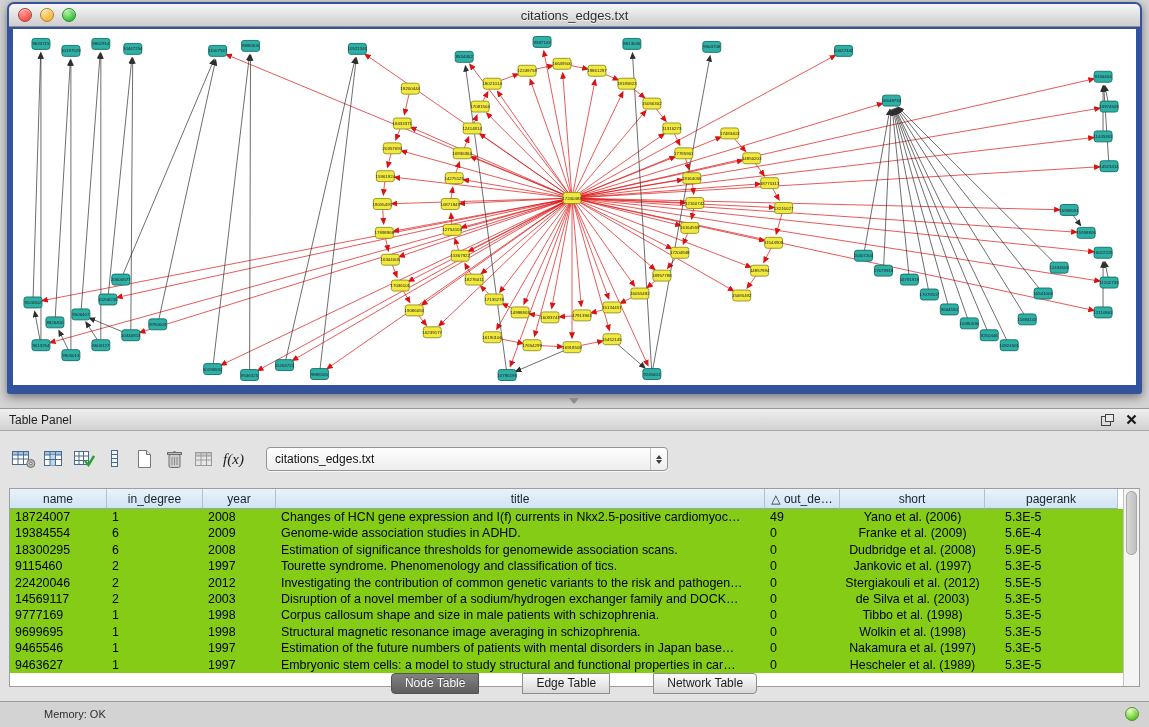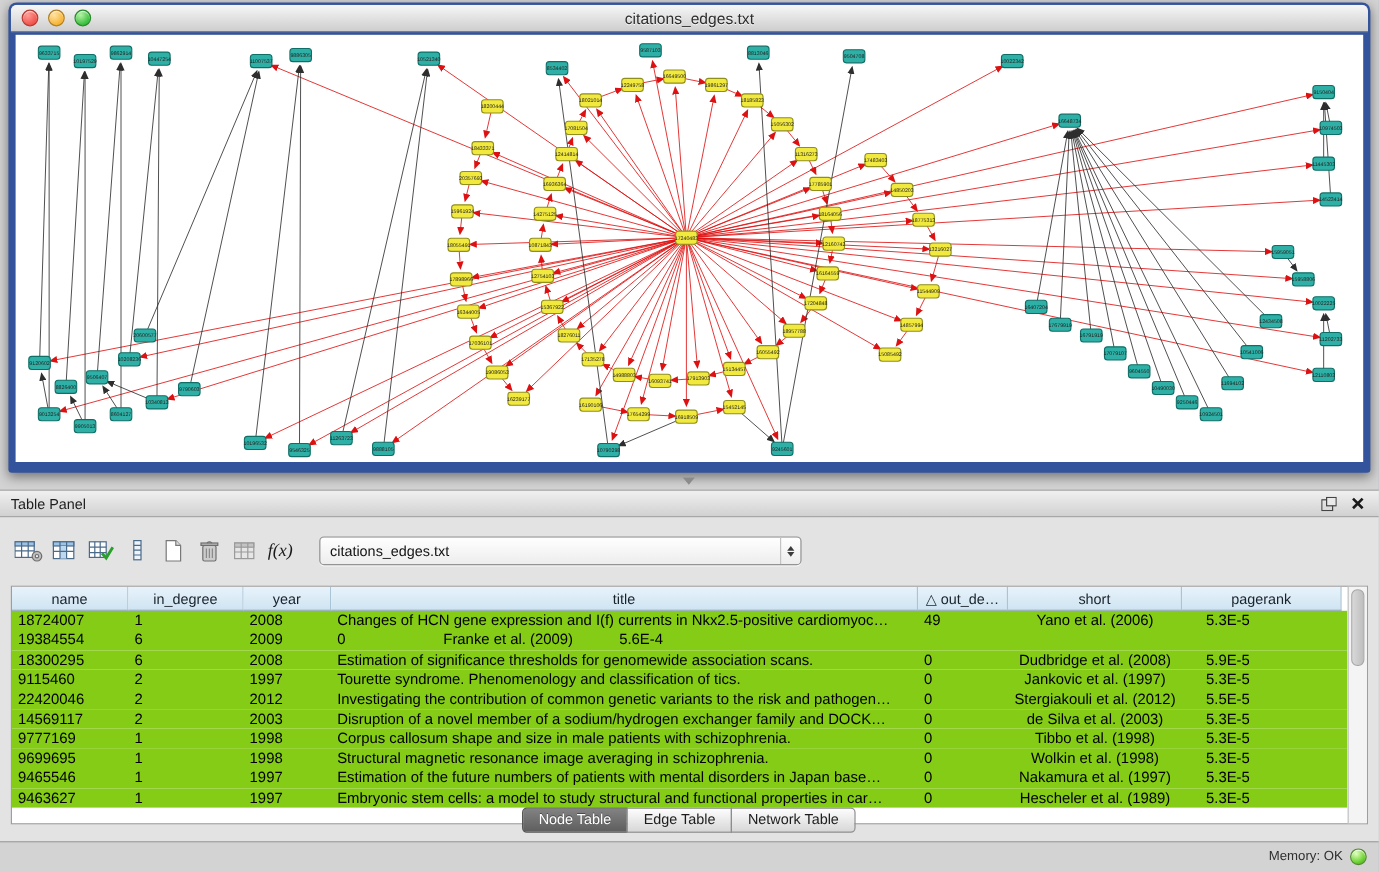--- a/index.html
+++ b/index.html
@@ -64,32 +64,32 @@
     padding:0 5px;white-space:nowrap;overflow:hidden;}
   .c0{width:97px;}  .c1{width:96px;}  .c2{width:73px;}  .c3{width:489px;}
   .c4{width:75px;}  .c5{width:145px;} .c6{width:133px;}
   .td.c5{text-align:center;}
   .td.c6{padding-left:20px;}
   .vscroll{width:15px;background:#f4f4f4;border-left:1px solid #c2c2c2;position:relative;}
   .vthumb{position:absolute;left:2px;right:2px;top:2px;height:62px;border-radius:5px;
     background:linear-gradient(90deg,#d8d8d8,#bfbfbf);border:1px solid #a8a8a8;}
 
   
-  .tabs{position:absolute;left:0;right:0;bottom:7px;display:flex;justify-content:center;}
+  .tabs{position:absolute;left:0;right:0;bottom:7px;display:flex;justify-content:center;gap:44px;}
   .tab{height:19px;line-height:18px;padding:0 13px;font-size:12px;color:#1c1c1c;
     background:linear-gradient(#fdfdfd,#d7d7d7);border:1px solid #8d8d8d;margin-left:-1px;}
   .tab:first-child{border-radius:4px 0 0 4px;}
   .tab:last-child{border-radius:0 4px 4px 0;}
   .tab.active{background:linear-gradient(#828282,#5e5e5e);color:#fff;border-color:#555;
     text-shadow:0 -1px 0 rgba(0,0,0,.4);}
 
   
   .statusbar{position:absolute;left:0;bottom:0;width:100%;height:27px;
-    display:flex;align-items:center;justify-content:flex-end;padding-right:10px;
-    box-sizing:border-box;font-size:11px;color:#2e2e2e;}
+    display:flex;align-items:center;justify-content:space-between;padding-right:10px;
+    box-sizing:border-box;font-size:11px;color:#2e2e2e;padding-left:44px;}
   .memory-dot{width:12px;height:12px;border-radius:50%;margin-left:6px;
     background:radial-gradient(circle at 35% 28%,#e2ffc0,#6fd435 60%,#3f9a1d);
     border:1px solid #568a33;box-shadow:inset 0 1px 1px rgba(255,255,255,.8);}
 </style>
 </head>
 <body>
 
 <div class="net-window">
   <div class="titlebar">
     <div class="tl-group">
@@ -781,20 +781,21 @@
             <div class="td c2">2008</div>
             <div class="td c3">Changes of HCN gene expression and I(f) currents in Nkx2.5-positive cardiomyoc…</div>
             <div class="td c4">49</div>
             <div class="td c5">Yano et al. (2006)</div>
             <div class="td c6">5.3E-5</div>
           </div>
           <div class="trow">
             <div class="td c0">19384554</div>
             <div class="td c1">6</div>
             <div class="td c2">2009</div>
+            <div class="td c3">Genome-wide association studies in ADHD.</div>
             <div class="td c4">0</div>
             <div class="td c5">Franke et al. (2009)</div>
             <div class="td c6">5.6E-4</div>
           </div>
           <div class="trow">
             <div class="td c0">18300295</div>
             <div class="td c1">6</div>
             <div class="td c2">2008</div>
             <div class="td c3">Estimation of significance thresholds for genomewide association scans.</div>
             <div class="td c4">0</div>

